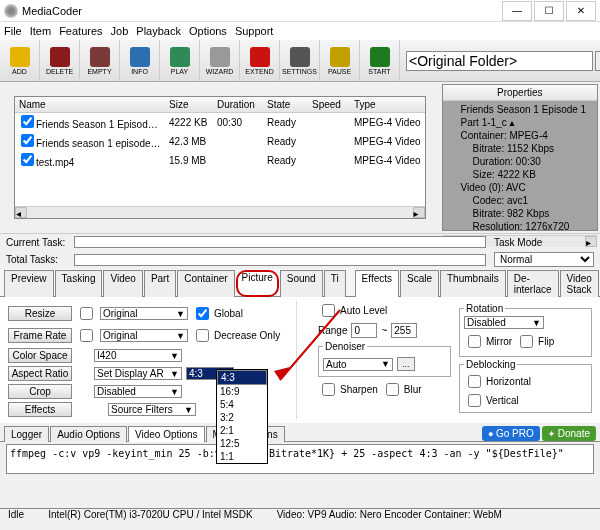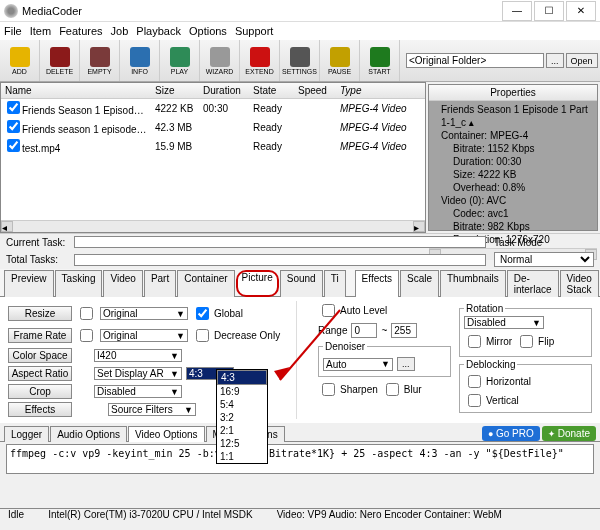--- a/index.html
+++ b/index.html
@@ -9,33 +9,33 @@
   .titlebar .title { flex: 1; font-size: 11px;}
   .winbtn { width: 30px; height: 20px; display:flex; align-items:center; justify-content:center; border:1px solid #ccc; margin-left:2px; background:#fff;}
   .menubar { height: 18px; background: #fff; display: flex; align-items:center; padding: 0 4px; gap: 8px;}
   .menubar span { font-size: 11px;}
   .toolbar { height: 42px; background: linear-gradient(#f5f5f5,#e0e0e0); display: flex; align-items:stretch; border-bottom: 1px solid #aaa;}
   .tbtn { width: 40px; display:flex; flex-direction:column; align-items:center; justify-content:center; border-right:1px solid #ccc; padding:2px 0;}
   .tbtn .ico { width:20px; height:20px; border-radius:3px;}
   .tbtn .lbl { font-size:7px; margin-top:1px;}
   .outputfolder { flex:1; padding: 2px 6px; display:flex; flex-direction:column; justify-content:center;}
   .outputfolder .row { display:flex; gap:2px;}
-  .outputfolder input { flex:1; border:1px solid #888; padding:1px 2px; font-size:10px;}
+  .outputfolder input { flex:1; border:1px solid #888; padding:1px 2px; font-size:14px;}
   .smallbtn { border:1px solid #888; background:#eee; padding:1px 4px; font-size:9px;}
   .mainsplit { display:flex; height:152px; border-bottom:1px solid #ccc;}
-  .filelist { flex:1; background:#fff; border:1px solid #888; margin:0; display:flex; flex-direction:column;}
+  .filelist { flex:1; background:#fff; border:1px solid #888; margin:14px; display:flex; flex-direction:column;}
   .flhead { display:flex; background:linear-gradient(#fafafa,#e5e5e5); border-bottom:1px solid #ccc;}
   .flhead span, .flrow span { padding:2px 4px; overflow:hidden; white-space:nowrap; text-overflow:ellipsis;}
-  .c-name{width:150px;} .c-size{width:48px;} .c-dur{width:50px;} .c-state{width:45px;} .c-speed{width:42px;} .c-type{flex:1;font-style:italic;}
+  .c-name{width:150px;} .c-size{width:48px;} .c-dur{width:50px;} .c-state{width:45px;} .c-speed{width:42px;} .c-type{flex:1;}
   .flbody { flex:1; overflow:auto;}
   .flrow { display:flex; align-items:center;}
   .flrow input[type=checkbox]{margin:0 2px;}
   .props { width:170px; background:#a3a3a3; border:1px solid #888; margin:2px; display:flex; flex-direction:column;}
   .props-head{ text-align:center; background:linear-gradient(#fafafa,#e5e5e5); border-bottom:1px solid #ccc; padding:2px;}
-  .props-body{ flex:1; padding:2px 4px; line-height:1.3;}
+  .props-body{ flex:1; padding:2px 10px; line-height:1.3;}
   .props-body .node{ padding-left:8px;}
   .props-body .leaf{ padding-left:20px;}
   .taskrow { display:flex; align-items:center; padding:2px 6px;}
   .taskrow .lbl{ width:68px;}
   .taskrow .bar{ flex:1; height:12px; border:1px solid #888; background:#fff;}
   .taskmode { width:100px; margin-left:8px;}
   select, .sel { border:1px solid #888; background:#fff; font-size:10px; padding:0 1px;}
   .tabs { display:flex; border-bottom:1px solid #888; padding:0 4px; background:#f5f5f5;}
   .tab { padding:2px 6px; border:1px solid #888; border-bottom:none; margin-right:1px; background:#eee; position:relative; top:1px;}
   .tab.active{ background:#fff;}
@@ -181,21 +181,20 @@
       </div>
   </div>
   <div class="props">
     <div class="props-head">Properties</div>
     <div class="props-body">
       <div class="node">Friends Season 1 Episode 1 Part 1-1_c ▴</div>
       <div class="node">Container: MPEG-4</div>
       <div class="leaf">Bitrate: 1152 Kbps</div>
       <div class="leaf">Duration: 00:30</div>
       <div class="leaf">Size: 4222 KB</div>
-      <div class="leaf">Overhead: 0.8%</div>
       <div class="node">Video (0): AVC</div>
       <div class="leaf">Codec: avc1</div>
       <div class="leaf">Bitrate: 982 Kbps</div>
       <div class="leaf">Resolution: 1276x720</div>
     </div>
     <div class="scrollbar-h">
         <div class="sbtn">◂</div>
         <div class="track"></div>
         <div class="sbtn">▸</div>
       </div>

